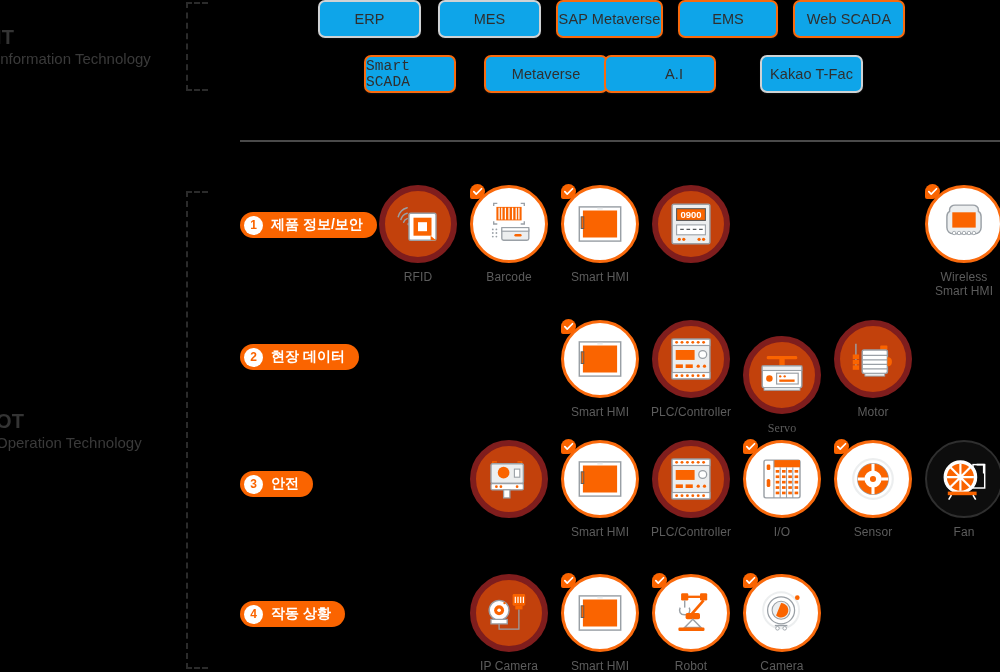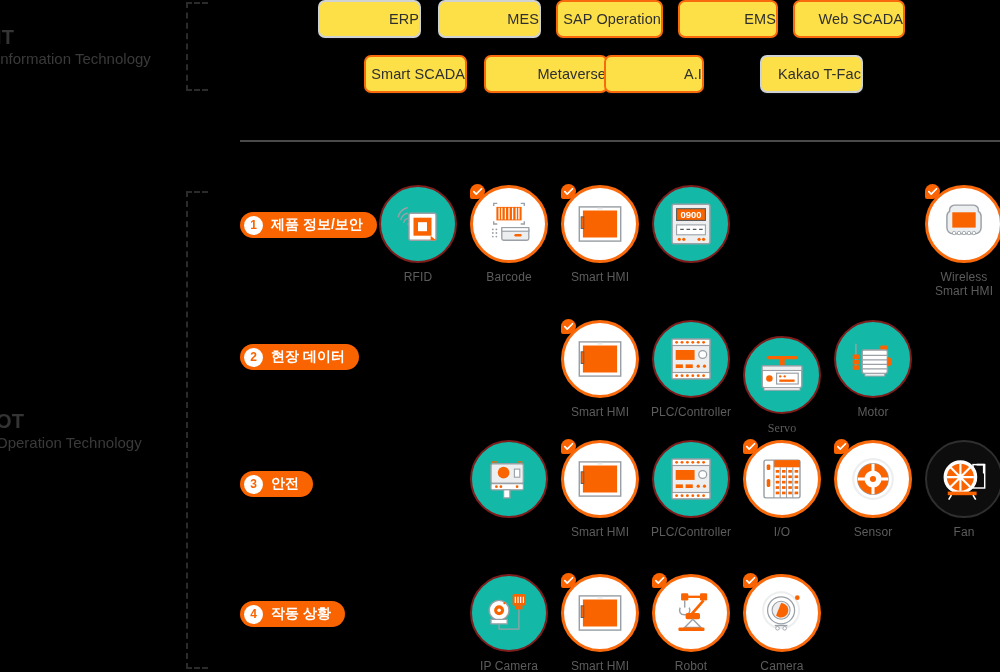--- a/index.html
+++ b/index.html
@@ -20,25 +20,25 @@
   #label-ot { left: -4px; top: 411px; }
 
   
   .bracket { position: absolute; border-left: 2px dashed #2b2b2b; border-top: 2px dashed #2b2b2b; border-bottom: 2px dashed #2b2b2b; border-right: none; }
   #bracket-it { left: 186px; top: 2px; width: 22px; height: 89px; }
   #bracket-ot { left: 186px; top: 191px; width: 22px; height: 478px; }
 
   
   .chip {
     position: absolute;
-    background: #fde047;
+    background: #0ea5e9;
     border-radius: 7px;
     font-size: 14.5px;
     color: #2f2f2f;
-    display: flex; align-items: center; justify-content: flex-end;
+    display: flex; align-items: center; justify-content: center;
     height: 38px;
     border: 2px solid #cfd2d4;
     box-shadow: 0 1px 2px rgba(255,255,255,.06);
     letter-spacing: .1px;
   }
   .chip.active { border-color: #f96a0d; }
 
   
   #divider { position: absolute; left: 240px; top: 140px; width: 760px; height: 2px; background: #4a4a4a; }
 
@@ -61,22 +61,22 @@
     flex: 0 0 auto;
   }
   .pill .ptxt { font-size: 14px; font-weight: 700; margin-left: 8px; margin-right: 14px; }
 
   
   .node { position: absolute; width: 96px; text-align: center; }
   .circle {
     position: relative;
     width: 78px; height: 78px; margin: 0 auto;
     border-radius: 50%;
-    background: #14b8a6;
-    border: 2px solid #7f1d1d;
+    background: #c2410c;
+    border: 6px solid #7f1d1d;
     display: flex; align-items: center; justify-content: center;
   }
   .node.active .circle { border-color: #f96a0d; border-width: 3px; background: #fff; }
   .node.dark .circle { background: #0d0d0d; border-color: #2f2f2f; border-width: 2px; }
   .badge {
     position: absolute; left: -3px; top: -4px;
     width: 15px; height: 15px;
     background: #fa6400;
     border-radius: 50% 50% 50% 2px;
     display: flex; align-items: center; justify-content: center;
@@ -112,35 +112,35 @@
   <div id="divider"></div>
 
   <div id="chips-layer">
       <div class="chip" style="left: 318px; top: 0px; width: 103px;">
         <span>ERP</span>
       </div>
       <div class="chip" style="left: 438px; top: 0px; width: 103px;">
         <span>MES</span>
       </div>
       <div class="chip active" style="left: 556px; top: 0px; width: 107px;">
-        <span>SAP Operation</span>
+        <span>SAP Metaverse</span>
       </div>
       <div class="chip active" style="left: 678px; top: 0px; width: 100px;">
         <span>EMS</span>
       </div>
       <div class="chip active" style="left: 793px; top: 0px; width: 112px;">
         <span>Web SCADA</span>
       </div>
-      <div class="chip active" style="left: 364px; top: 55px; width: 103px;">
+      <div class="chip active" style="left: 364px; top: 55px; width: 92px; font-family: Liberation Mono, monospace;">
         <span>Smart SCADA</span>
       </div>
       <div class="chip active" style="left: 484px; top: 55px; width: 124px;">
         <span>Metaverse</span>
       </div>
-      <div class="chip active" style="left: 604px; top: 55px; width: 100px; padding-left: 28px;">
+      <div class="chip active" style="left: 604px; top: 55px; width: 112px; padding-left: 28px;">
         <span>A.I</span>
       </div>
       <div class="chip" style="left: 724px; top: 55px; width: 103px; margin-left: 36px;">
         <span>Kakao T-Fac</span>
       </div>
     </div>
   <div id="rows-layer">
       <div class="pill" style="left: 240px; top: 212px;">
         <span class="num">1</span>
         <span class="ptxt">제품 정보/보안</span>

